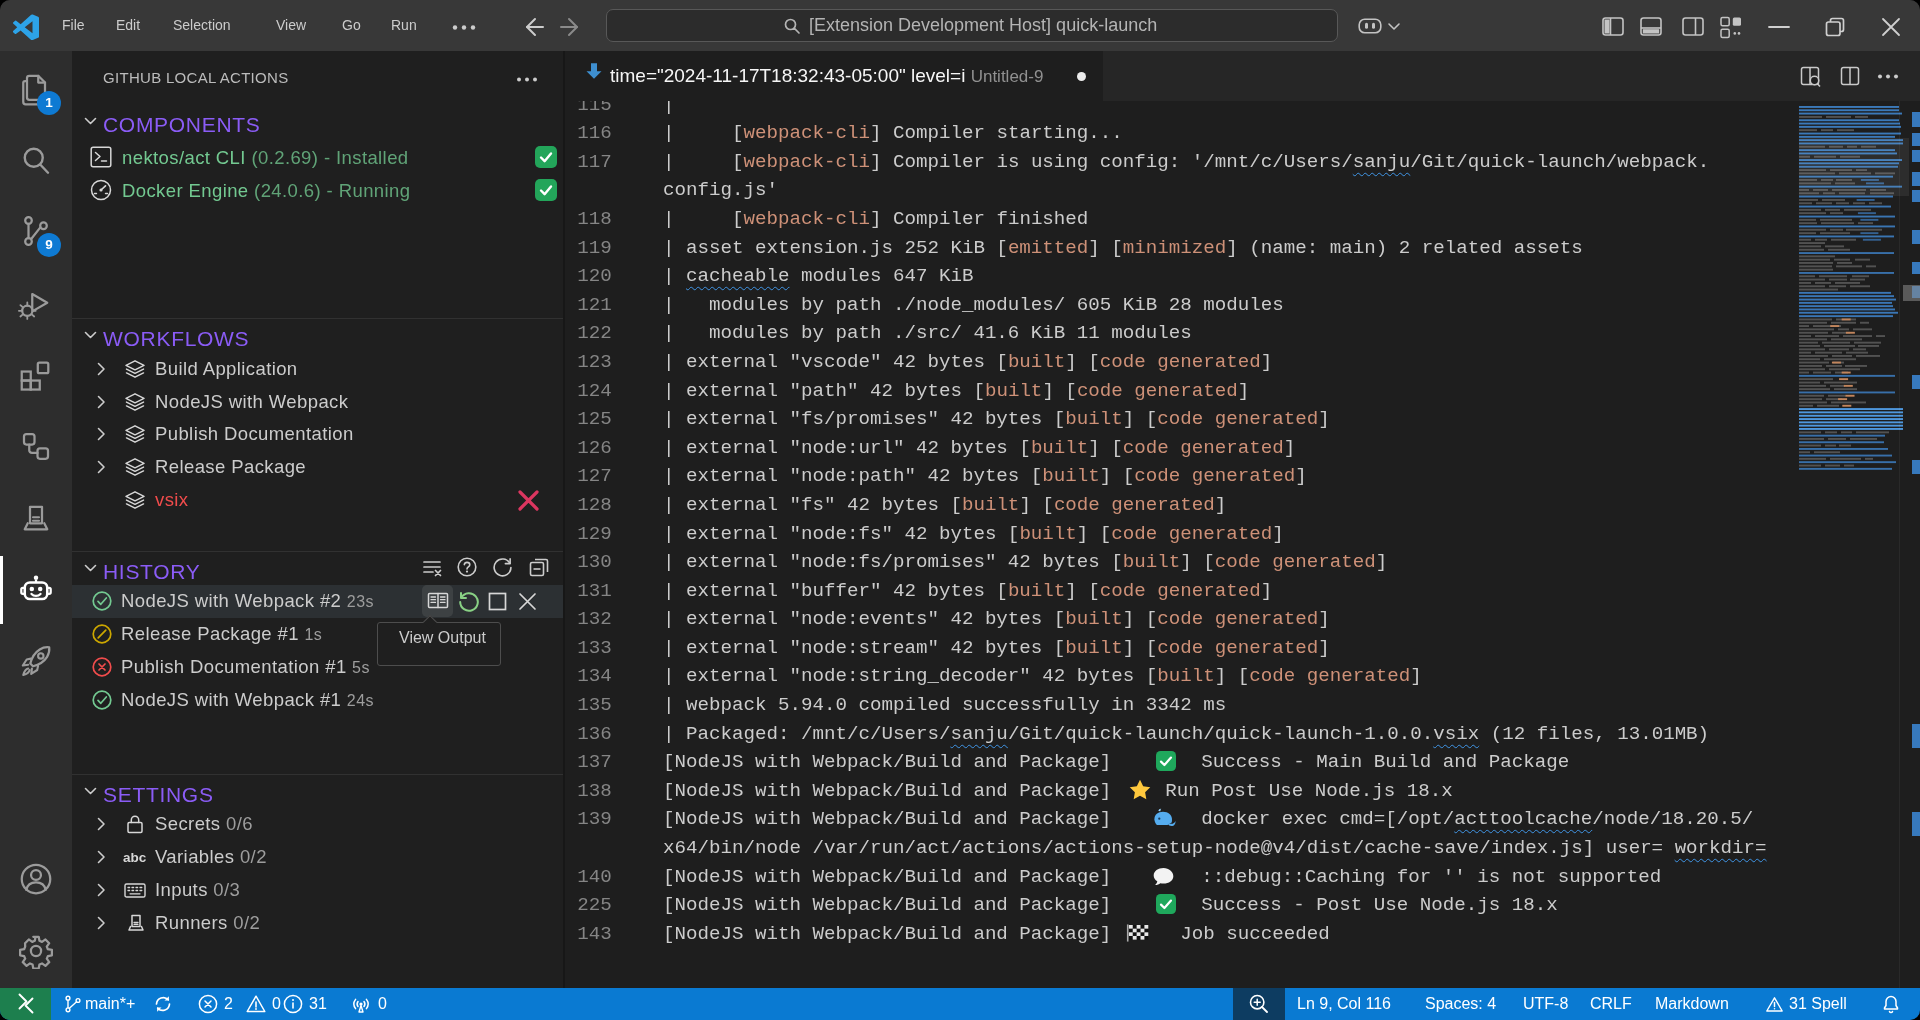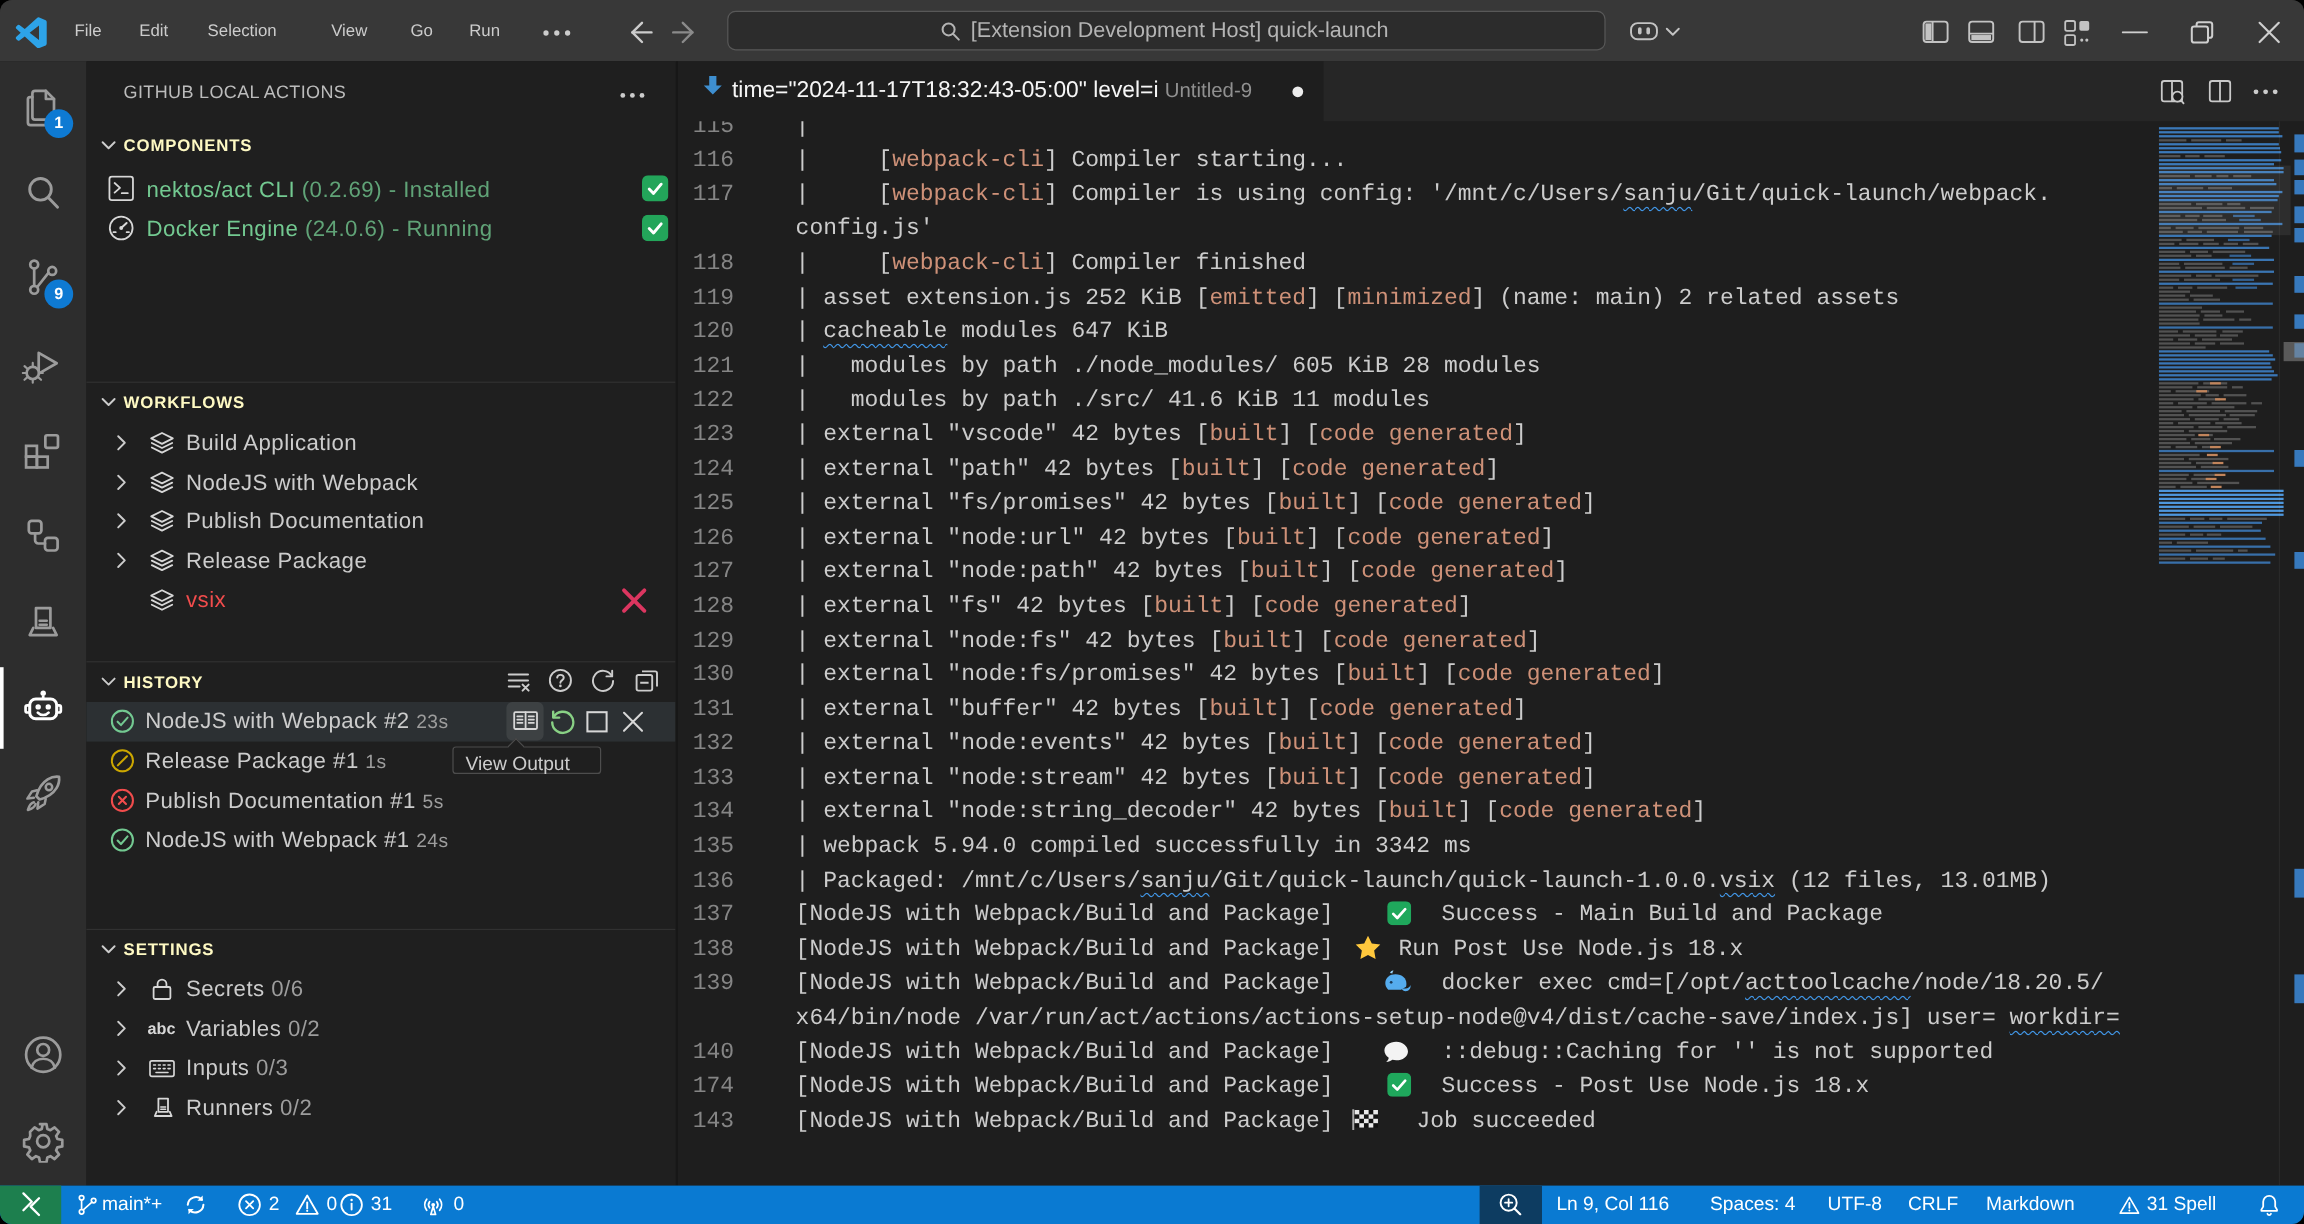--- a/index.html
+++ b/index.html
@@ -8,21 +8,21 @@
 svg{display:block}
 
 .tb{position:absolute;left:0;top:0;width:1920px;height:51px;background:#383838}
 .menu{position:absolute;top:0;height:51px;line-height:51px;color:#cccccc;font-size:14px}
 .sbox{position:absolute;left:606px;top:9px;width:732px;height:33px;background:#2c2c2c;border:1px solid #585858;border-radius:7px;color:#b4b4b4;font-size:17px}
 
 .ab{position:absolute;left:0;top:51px;width:72px;bottom:32px;background:#2d2d2d}
 .badge{position:absolute;width:24px;height:24px;border-radius:50%;background:#0e7ad3;color:#fff;font-size:13.5px;font-weight:700;text-align:center;line-height:24px}
 
 .sb{position:absolute;left:72px;top:51px;width:491px;bottom:32px;background:#1f1f1f;color:#cccccc}
-.sb .hdr{position:absolute;left:0;width:100%;font-weight:700;font-size:14px;color:#fef9c3;letter-spacing:.7px}
+.sb .hdr{position:absolute;left:0;width:100%;font-weight:400;font-size:21px;color:#8b5cf6;letter-spacing:.7px}
 .it{position:absolute;font-size:18.5px;letter-spacing:.4px;white-space:nowrap}
 .dim{color:#9d9d9d}
 .grn{color:#73c991}
 .grn2{color:rgba(115,201,145,.78)}
 .red{color:#f14c4c}
 .sep{position:absolute;left:0;width:491px;height:1px;background:#313131}
 
 .mn{position:absolute;left:563px;top:51px;right:0;bottom:32px;background:#262626;border-left:2px solid #171717}
 .tabs{position:absolute;left:0;top:0;right:0;height:50px;background:#262626}
 .tab{position:absolute;left:0;top:0;width:538px;height:50px;background:#1e1e1e}
@@ -419,21 +419,21 @@
       <div class="abs" style="left:416px;top:541px">
         <svg width="19" height="19" viewBox="0 0 19 19" fill="none" style="">
           <rect x="1.5" y="1.5" width="16" height="16" stroke="#d7d7d7" stroke-width="1.7"></rect>
         </svg>
       </div>
       <div class="abs" style="left:446px;top:541px">
         <svg width="19" height="19" viewBox="0 0 19 19" fill="none" style="">
           <path d="M2 2l15 15M17 2 2 17" stroke="#d7d7d7" stroke-width="1.7" stroke-linecap="round" stroke-linejoin="round"></path>
         </svg>
       </div>
-      <div class="tipbox" style="left:305px;top:571px;width:124px;height:23px;line-height:30px;padding-left:10px">View Output</div>
+      <div class="tipbox" style="left:305px;top:571px;width:124px;height:44px;line-height:30px;padding-left:21px">View Output</div>
       <div class="abs" style="left:353px;top:566px;width:10px;height:10px;background:#1f1f1f;border-left:1px solid #4d4d4d;border-top:1px solid #4d4d4d;transform:rotate(45deg)"></div>
       <div class="sep" style="top:723px"></div>
       <div class="abs" style="left:12px;top:736px">
         <svg width="13" height="9" viewBox="0 0 13 9" fill="none" style="">
           <path d="M1.5 1.5 6.5 6.5 11.5 1.5" stroke="#cccccc" stroke-width="1.6" stroke-linecap="round" stroke-linejoin="round"></path>
         </svg>
       </div>
       <div class="hdr" style="left:31px;top:732px">SETTINGS</div>
       <div class="abs" style="left:25px;top:766px">
         <svg width="9" height="14" viewBox="0 0 9 14" fill="none" style="">
@@ -552,21 +552,21 @@
           <div class="row"><span class="ln">139</span>[NodeJS with Webpack/Build and Package]<span style="display:inline-block;width:40px"></span><span class="em"><svg width="25" height="21" viewBox="0 0 22 16" fill="none" style="">
                 <path d="M3 9.5c0-4 3.2-6.5 7.5-6.5 4.8 0 8 2.8 8 7 0 .8-.1 1.6-.3 2.3l-3.7 2.2H5.2C3.8 13 3 11.5 3 9.5z" fill="#55acee"></path>
                 <path d="M18 13.5c1.5 0 3-1 3.5-2.5.3 2.5-1 4.5-3.5 4.5-1.5 0-2.5-.7-3-2z" fill="#55acee"></path>
                 <path d="M6.5 2.2C6.8.8 8 .2 9 .4 8.4 1 8.2 1.7 8.3 2.5z" fill="#9bd7ff"></path>
                 <circle cx="7.3" cy="9" r="1" fill="#1b3a57"></circle>
               </svg></span><span style="display:inline-block;width:25px"></span>docker exec cmd=[/opt/<span class="q">acttoolcache</span>/node/18.20.5/</div>
           <div class="row"><span class="ln"></span>x64/bin/node /var/run/act/actions/actions-setup-node@v4/dist/cache-save/index.js] user= <span class="q">workdir=</span></div>
           <div class="row"><span class="ln">140</span>[NodeJS with Webpack/Build and Package]<span style="display:inline-block;width:40px"></span><span class="em"><svg width="25" height="19" viewBox="0 0 21 18" fill="none" style="">
                 <path d="M10.5 1C5.3 1 1.2 4 1.2 8c0 2.3 1.3 4.3 3.4 5.6-.2 1.2-.8 2.5-2 3.4 1.9 0 3.7-.8 4.9-1.7.9.2 2 .4 3 .4 5.2 0 9.3-3 9.3-7S15.7 1 10.5 1z" fill="#f3f3f3"></path>
               </svg></span><span style="display:inline-block;width:25px"></span>::debug::Caching for '' is not supported</div>
-          <div class="row"><span class="ln">174</span>[NodeJS with Webpack/Build and Package]<span style="display:inline-block;width:45px"></span><span class="em"><svg width="20" height="20" viewBox="0 0 20 20" fill="none" style="">
+          <div class="row"><span class="ln">225</span>[NodeJS with Webpack/Build and Package]<span style="display:inline-block;width:45px"></span><span class="em"><svg width="20" height="20" viewBox="0 0 20 20" fill="none" style="">
                 <rect width="20" height="20" rx="4.5" fill="#1fa85c"></rect>
                 <path d="M5 10.6l3.4 3.4L15 6.6" stroke="#fff" stroke-width="2.2" stroke-linecap="round" stroke-linejoin="round"></path>
               </svg></span><span style="display:inline-block;width:25px"></span>Success - Post Use Node.js 18.x</div>
           <div class="row"><span class="ln">143</span>[NodeJS with Webpack/Build and Package]<span style="display:inline-block;width:15px"></span><span class="em"><svg width="24" height="20" viewBox="0 0 21 17" fill="none" style="">
                 <rect x="2.5" y="1.5" width="17" height="12.8" fill="#111"></rect>
                 <rect x="2.5" y="1.5" width="3.4" height="3.2" fill="#e8e8e8"></rect>
                 <rect x="9.3" y="1.5" width="3.4" height="3.2" fill="#e8e8e8"></rect>
                 <rect x="16.1" y="1.5" width="3.4" height="3.2" fill="#e8e8e8"></rect>
                 <rect x="5.9" y="4.7" width="3.4" height="3.2" fill="#e8e8e8"></rect>
                 <rect x="12.7" y="4.7" width="3.4" height="3.2" fill="#e8e8e8"></rect>

